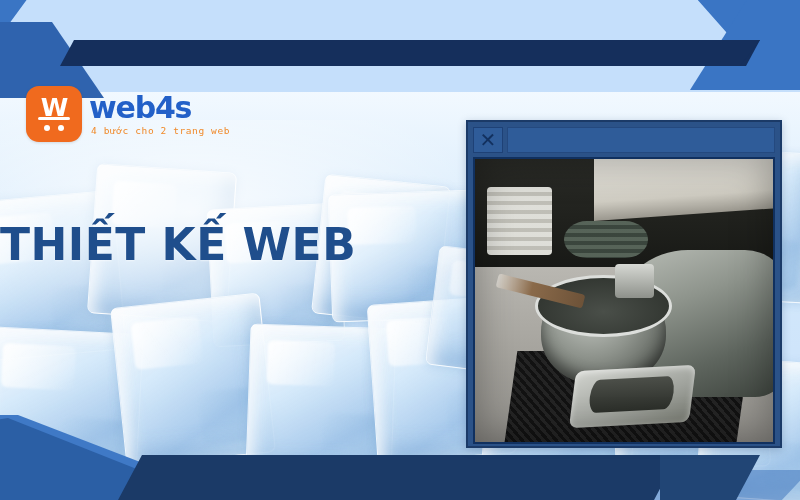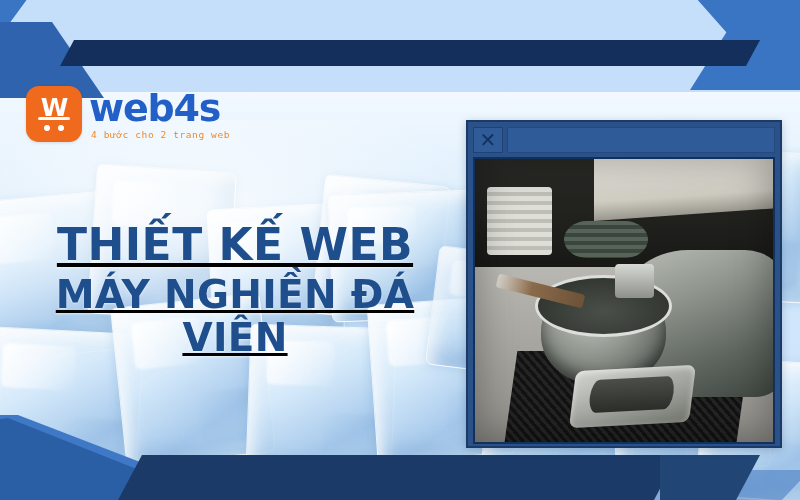--- a/index.html
+++ b/index.html
@@ -104,31 +104,31 @@
     position:absolute; left:12px; top:31px; width:32px; height:3px;
     background:#fff; border-radius:2px;
   }
   .logo-mark .wheel {
     position:absolute; width:6px; height:6px; border-radius:50%; background:#fff; top:39px;
   }
   .logo-mark .wheel.l { left:18px; }
   .logo-mark .wheel.r { left:32px; }
   .logo-text { margin-left:7px; position:relative; }
   .logo-name {
-    font-size:38px; font-weight:700; color:#2260c8; line-height:1;
+    font-size:30px; font-weight:700; color:#2260c8; line-height:1;
     letter-spacing:-1.2px; font-family:"DejaVu Sans", sans-serif;
   }
   .logo-tag {
     font-size:9.5px; color:#f08a2a; letter-spacing:.6px; margin-top:2px;
     font-family:"DejaVu Sans Mono", monospace; white-space:nowrap;
     padding-left:2px;
   }
 
   
-  .headline { position:absolute; left:0; top:222px; width:470px; text-align:center;text-decoration:underline; }
+  .headline { position:absolute; left:0; top:222px; width:470px; text-align:left; }
   .headline .l1 {
     font-size:44px; font-weight:700; color:#1f4e8c; line-height:1.06;
     letter-spacing:.5px; font-family:"DejaVu Sans", sans-serif;
     text-shadow:0 1px 2px rgba(255,255,255,.55);
   }
   .headline .l2 {
     font-size:39px; font-weight:700; color:#1f4e8c; line-height:1.12;
     letter-spacing:.3px; margin-top:4px; font-family:"DejaVu Sans", sans-serif;
     text-shadow:0 1px 2px rgba(255,255,255,.55);
   }
@@ -257,21 +257,20 @@
       <div class="wheel r"></div>
     </div>
     <div class="logo-text">
       <div class="logo-name">web4s</div>
       <div class="logo-tag">4 bước cho 2 trang web</div>
     </div>
   </div>
 
   <div class="headline">
     <div class="l1">THIẾT KẾ WEB</div>
-    <div class="l2">MÁY NGHIỀN ĐÁ VIÊN</div>
   </div>
 
   <div class="win">
     <div class="win-titlebar">
       <div class="win-close">✕</div>
       <div class="win-title-strip"></div>
     </div>
     <div class="win-body">
       <div class="photo">
         <div class="ph-wall"></div>

